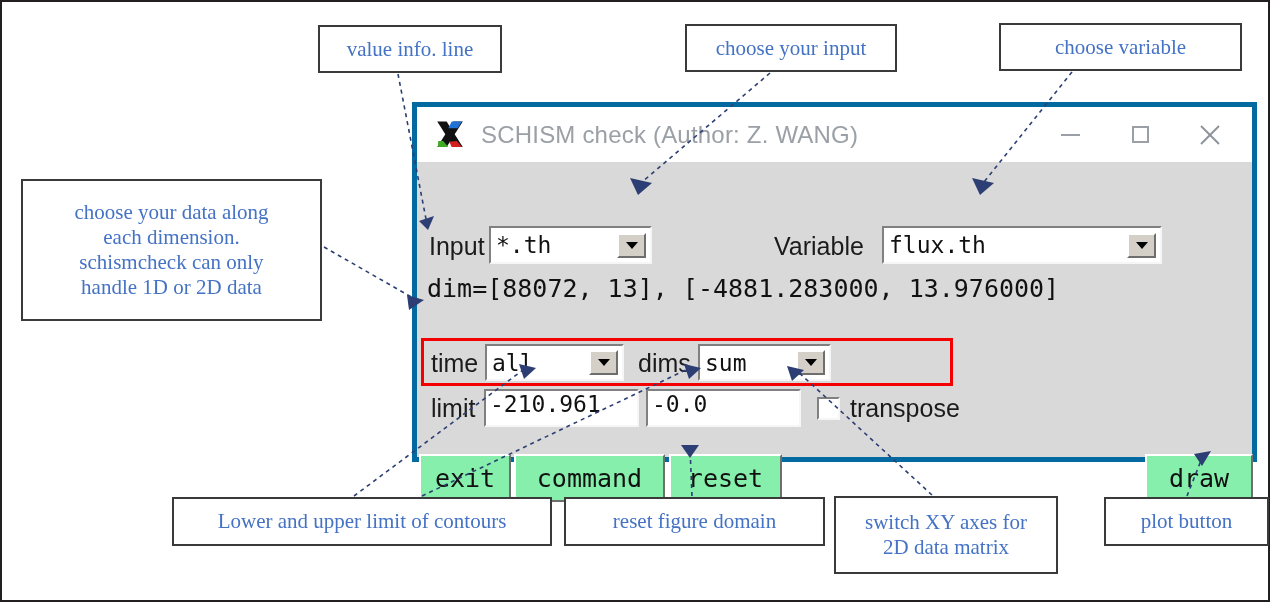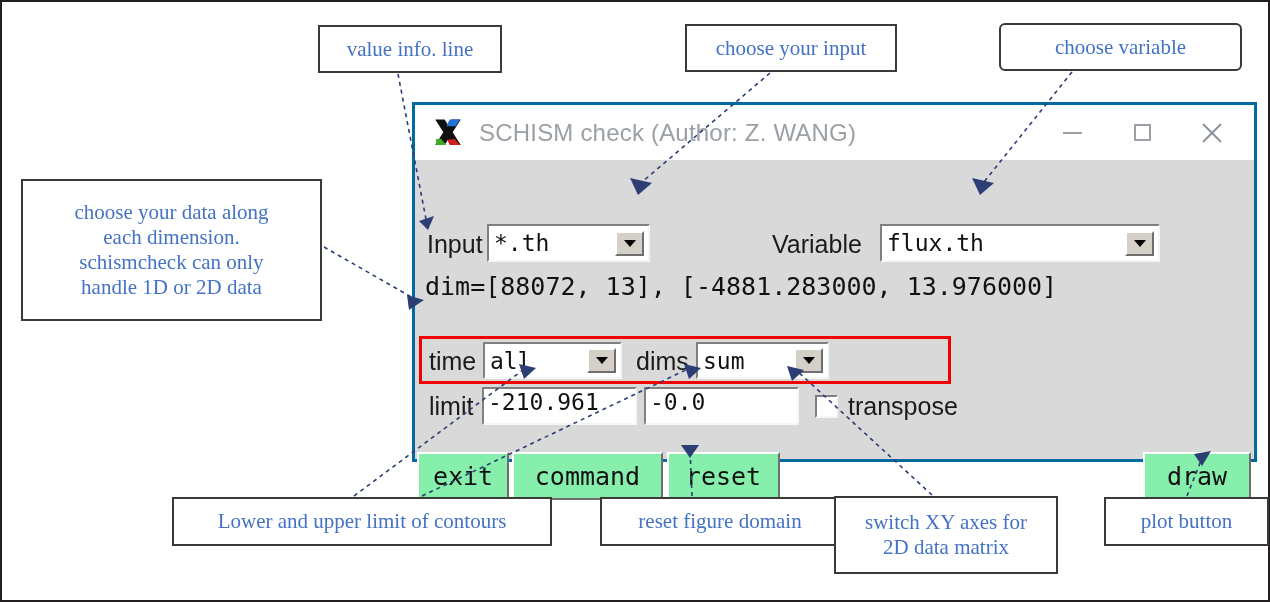--- a/index.html
+++ b/index.html
@@ -51,21 +51,21 @@
   }
 
   
   #appwin {
     position: absolute;
     left: 410px;
     top: 100px;
     width: 845px;
     height: 360px;
     box-sizing: border-box;
-    border: 3px solid #0369a1;
+    border: 5px solid #0369a1;
     background: #f0f0f0;
     z-index: 20;
   }
   #titlebar {
     height: 55px;
     background: #ffffff;
     display: flex;
     align-items: center;
     position: relative;
   }
@@ -224,30 +224,30 @@
 </style>
 </head>
 <body>
 
 <div id="page">
 
   <div class="callout" style="left:316px; top:23px; width:184px; height:48px;">value info. line</div>
 
   <div class="callout" style="left:683px; top:22px; width:212px; height:48px;">choose your input</div>
 
-  <div class="callout" style="left:997px; top:21px; width:243px; height:48px;border-radius:6px;">choose variable</div>
+  <div class="callout" style="left:997px; top:21px; width:243px; height:48px;">choose variable</div>
 
   <div class="callout" style="left:19px; top:177px; width:301px; height:142px;">choose your data along
 each dimension.
 schismcheck can only
 handle 1D or 2D data</div>
 
   <div class="callout" style="left:170px; top:495px; width:380px; height:49px;">Lower and upper limit of contours</div>
 
-  <div class="callout" style="left:598px; top:495px; width:240px; height:49px;">reset figure domain</div>
+  <div class="callout" style="left:562px; top:495px; width:261px; height:49px;">reset figure domain</div>
 
   <div class="callout" style="left:832px; top:494px; width:224px; height:78px;">switch XY axes for
 2D data matrix</div>
 
   <div class="callout" style="left:1102px; top:495px; width:165px; height:49px;">plot button</div>
 
   <svg id="arrows" viewBox="0 0 1270 602" width="1270" height="602">
     <g stroke="#2c3e73" stroke-width="1.6" fill="#2c3e73" stroke-dasharray="4,4">
 
       <line x1="396" y1="72" x2="424" y2="217"></line>

